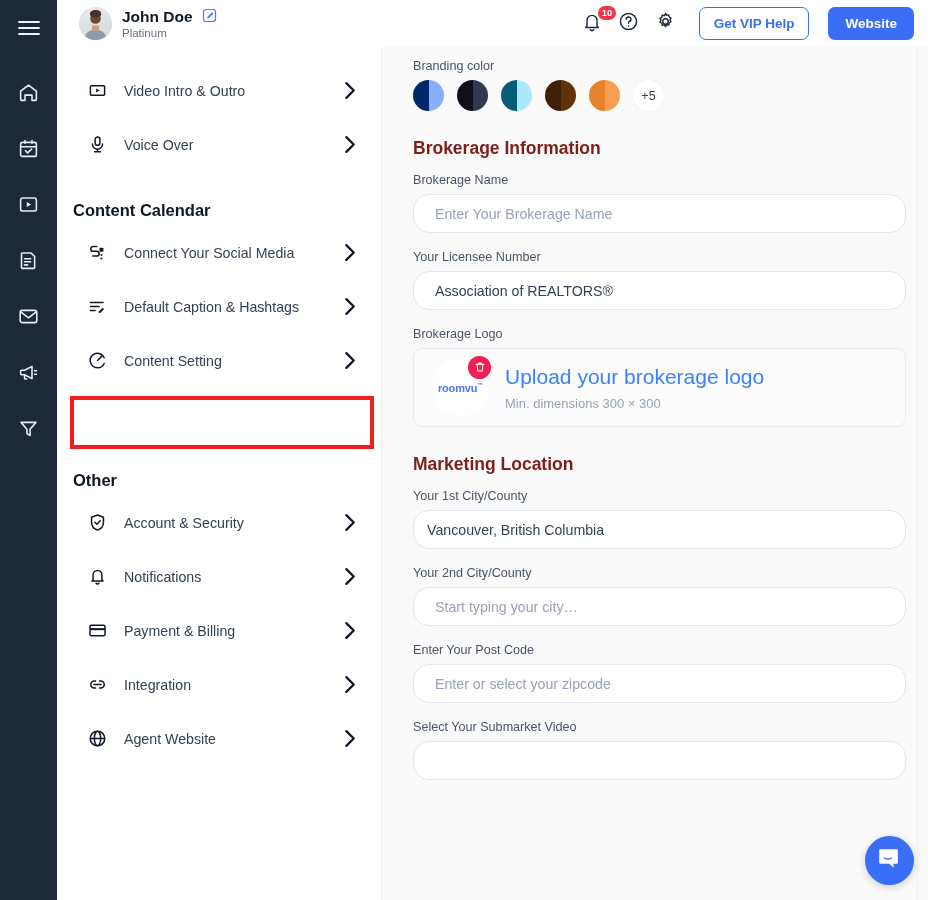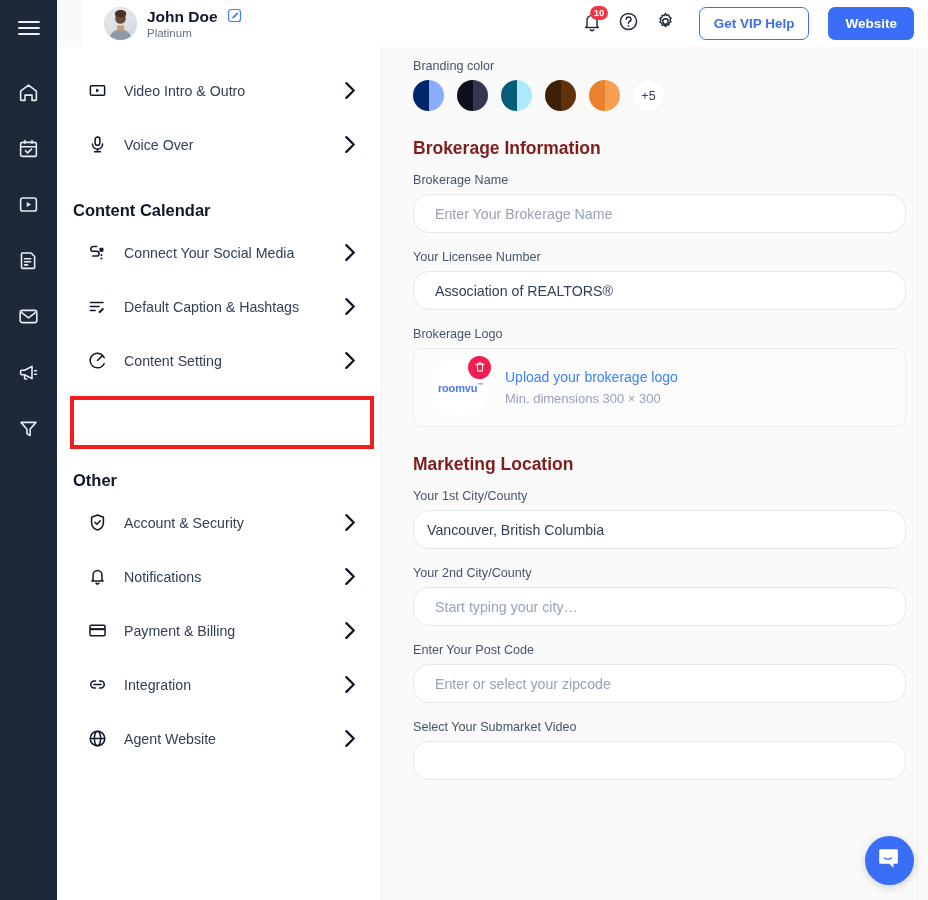--- a/index.html
+++ b/index.html
@@ -50,21 +50,20 @@
   
   .header {
     height: 47px;
     flex: 0 0 47px;
     background: #ffffff;
     display: flex;
     align-items: center;
     padding: 0 14px 0 22px;
     position: relative;
     z-index: 30;
-    margin-left: 25px;
   }
   .profile {
     display: flex;
     align-items: center;
     gap: 10px;
     cursor: pointer;
   }
   .avatar {
     width: 33px; height: 33px;
     border-radius: 50%;
@@ -105,21 +104,21 @@
     gap: 13px;
   }
   .hicon {
     position: relative;
     width: 24px; height: 24px;
     display: flex; align-items: center; justify-content: center;
     cursor: pointer;
   }
   .badge {
     position: absolute;
-    top: -6px; left: 10px;
+    top: -6px; left: 18px;
     background: #f0374a;
     color: #fff;
     font-size: 9.5px;
     font-weight: bold;
     line-height: 1;
     padding: 2.5px 4px 2.5px 4px;
     border-radius: 8px;
     min-width: 17px;
     text-align: center;
   }
@@ -321,21 +320,21 @@
   .trash-badge {
     position: absolute;
     top: -3px; right: -2px;
     width: 23px; height: 23px;
     border-radius: 50%;
     background: #f01e52;
     display: flex; align-items: center; justify-content: center;
     cursor: pointer;
   }
   .upload-link {
-    font-size: 14px;
+    font-size: 21px;
     color: #3b82f6;
     cursor: pointer;
     line-height: 1.2;
   }
   .upload-sub {
     font-size: 13px;
     color: #98a2b3;
     margin-top: 6px;
   }
 

